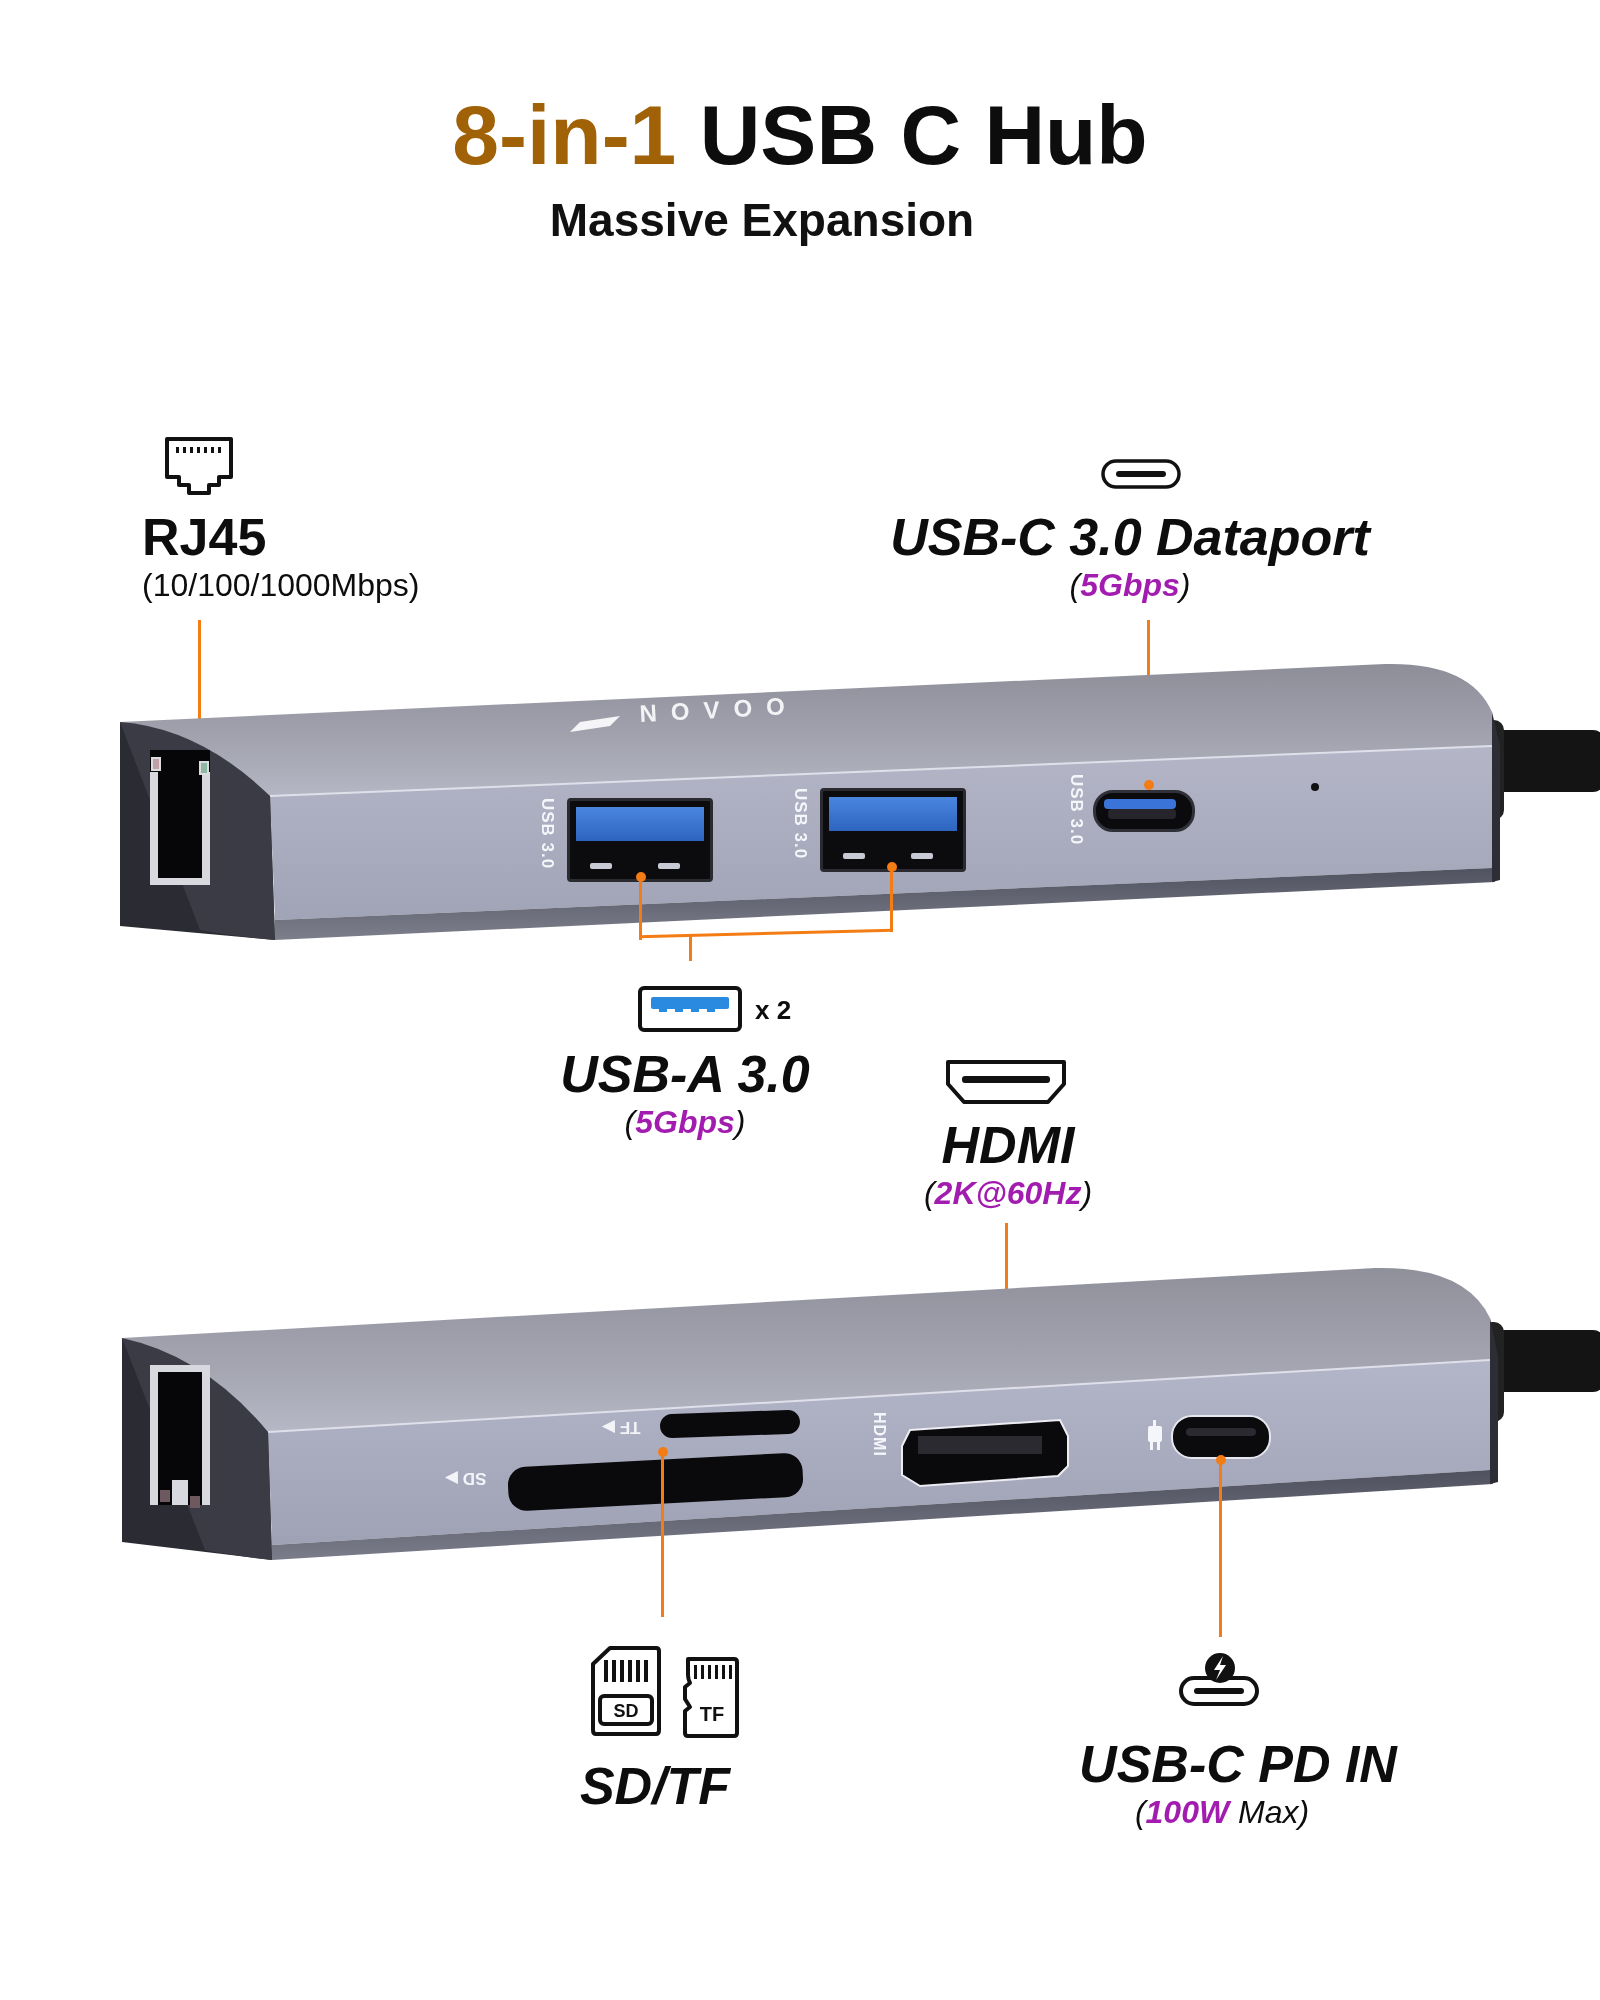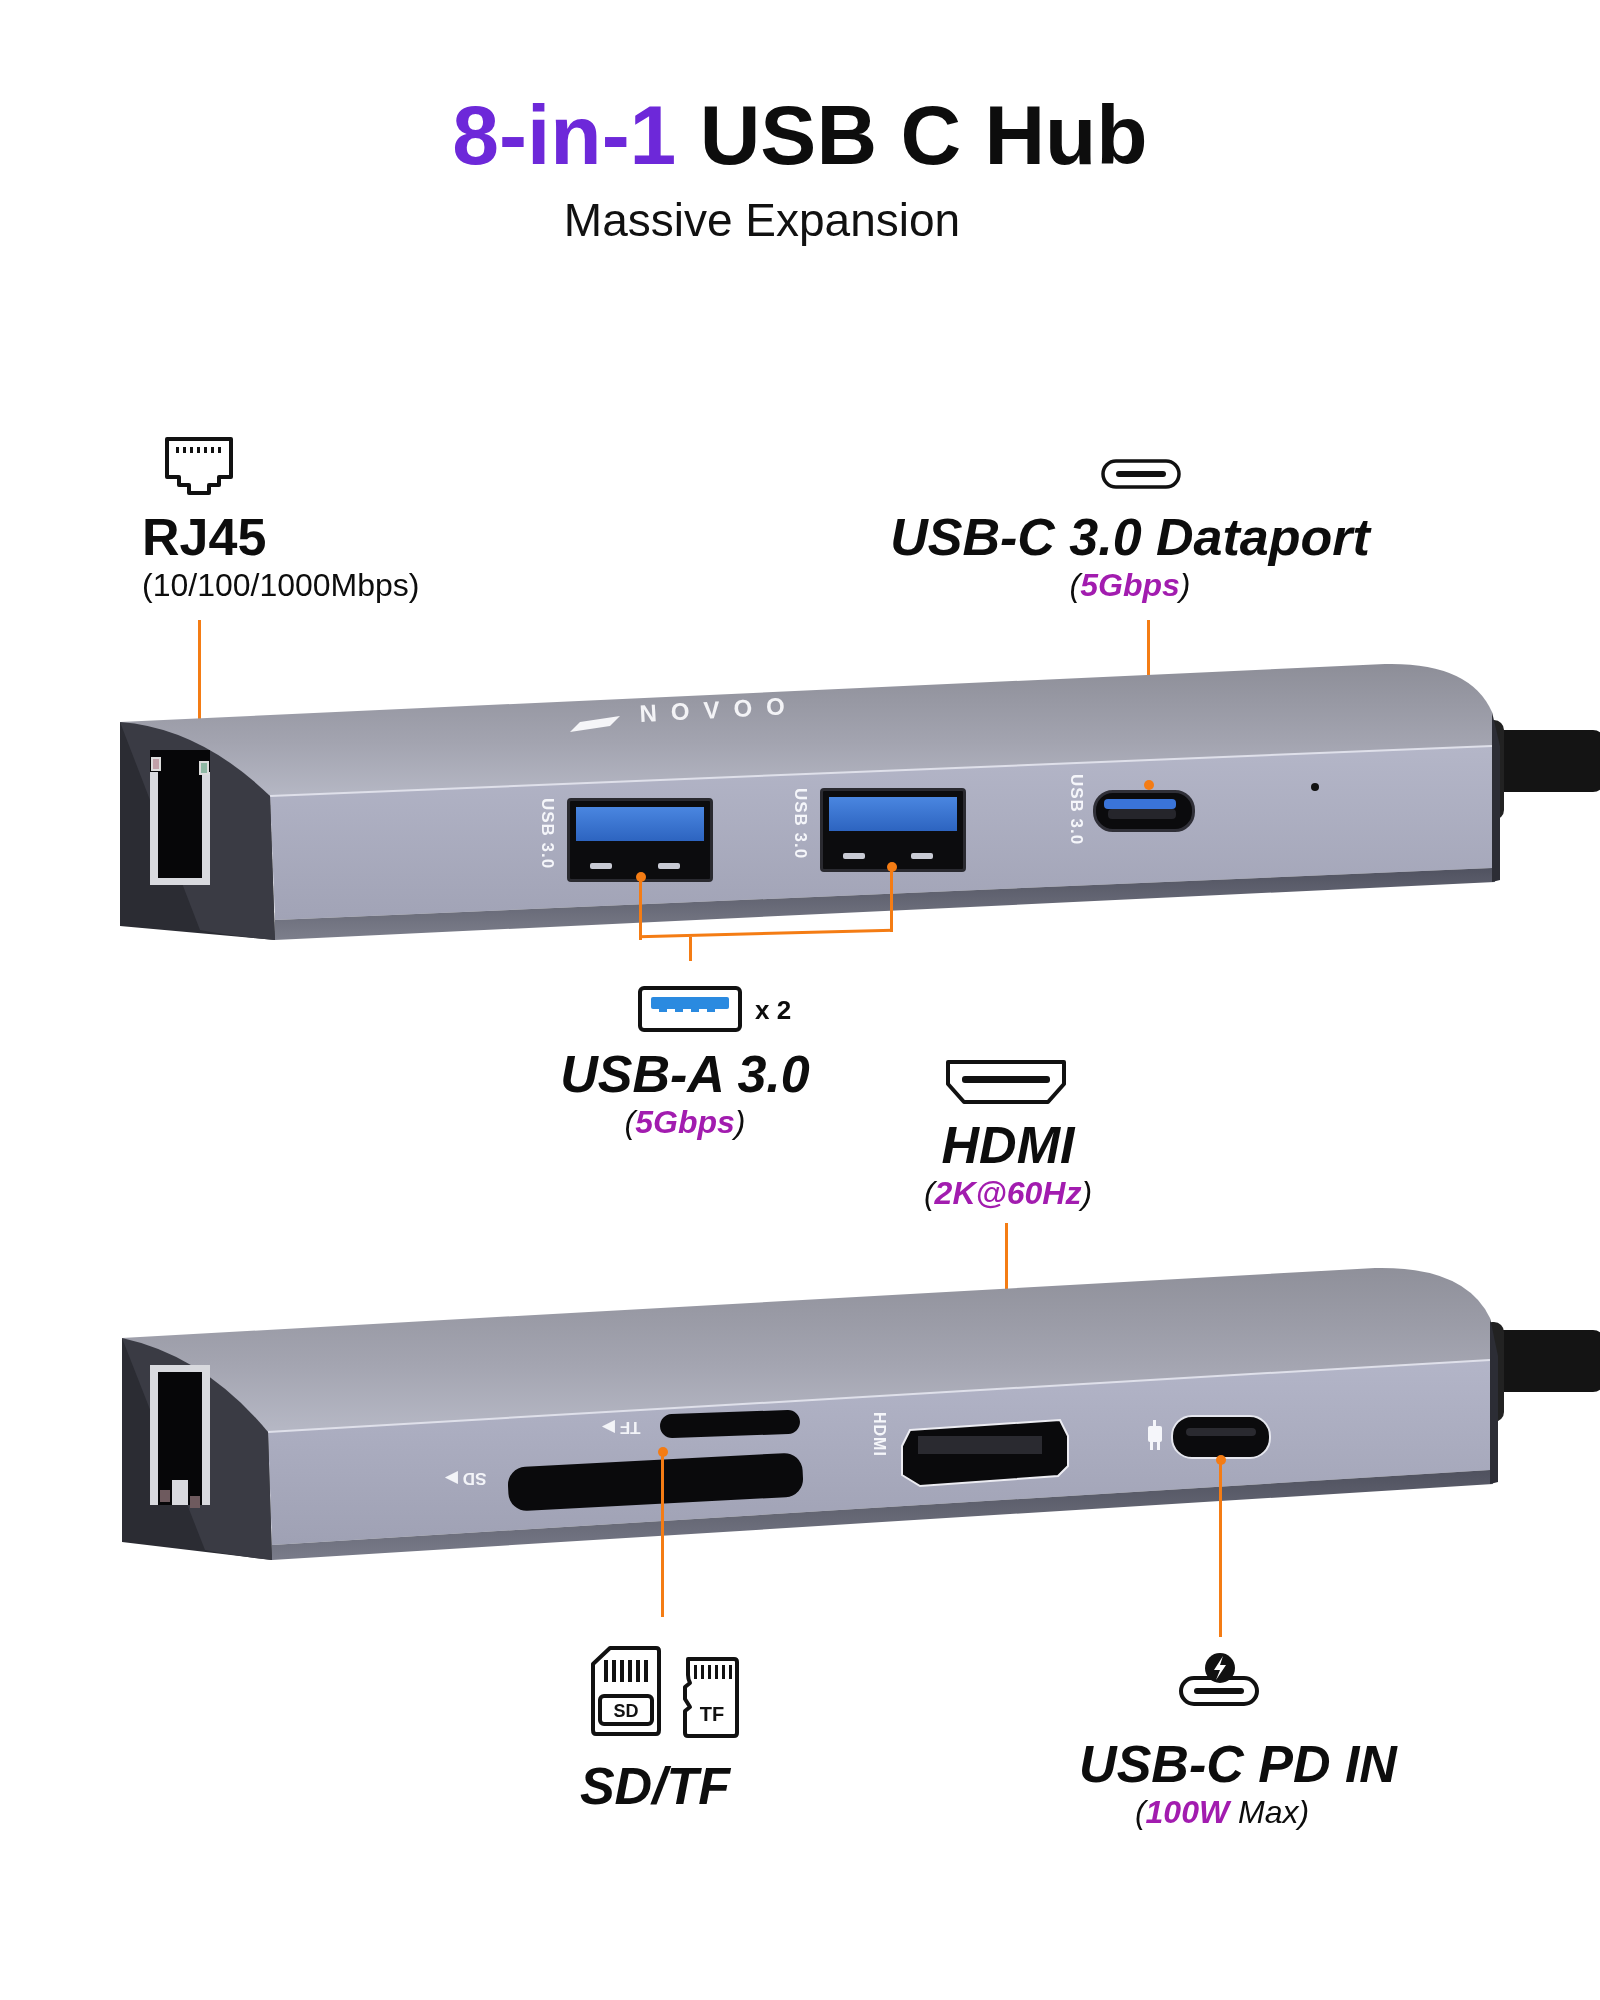--- a/index.html
+++ b/index.html
@@ -1,23 +1,23 @@
 <!DOCTYPE html>
 <html><head>
 <meta charset="utf-8">
 <style>
   * { box-sizing: border-box; margin: 0; padding: 0; }
   html, body { width: 1600px; height: 2000px; background: #ffffff; overflow: hidden; }
   body { position: relative; font-family: "Liberation Sans", "DejaVu Sans", sans-serif; color: #0d0d0d; }
   .abs { position: absolute; }
-  .orange { color: #6d28d9; }
+  .orange { color: #a16207; }
 
   
   .title { left: 0; width: 1600px; top: 85px; text-align: center; font-size: 84px; font-weight: 700; letter-spacing: 0px; line-height: 100px; }
-  .subtitle { left: 0; width: 1524px; top: 190px; text-align: center; font-size: 46px; font-weight: 400; line-height: 60px; color: #111; }
+  .subtitle { left: 0; width: 1524px; top: 190px; text-align: center; font-size: 46px; font-weight: 700; line-height: 60px; color: #111; }
 
   .label-main { font-size: 52px; font-weight: 700; line-height: 58px; white-space: nowrap; }
   .label-sub { font-size: 32px; font-weight: 400; line-height: 44px; white-space: nowrap; }
   .label-sub .hl { color: #a21caf; font-weight: 700; }
   .center { text-align: center; font-style: italic; }
 
   .leader { background: #f47c14; position: absolute; }
   .dot { position: absolute; width: 10px; height: 10px; border-radius: 50%; background: #f47c14; }
 
   

